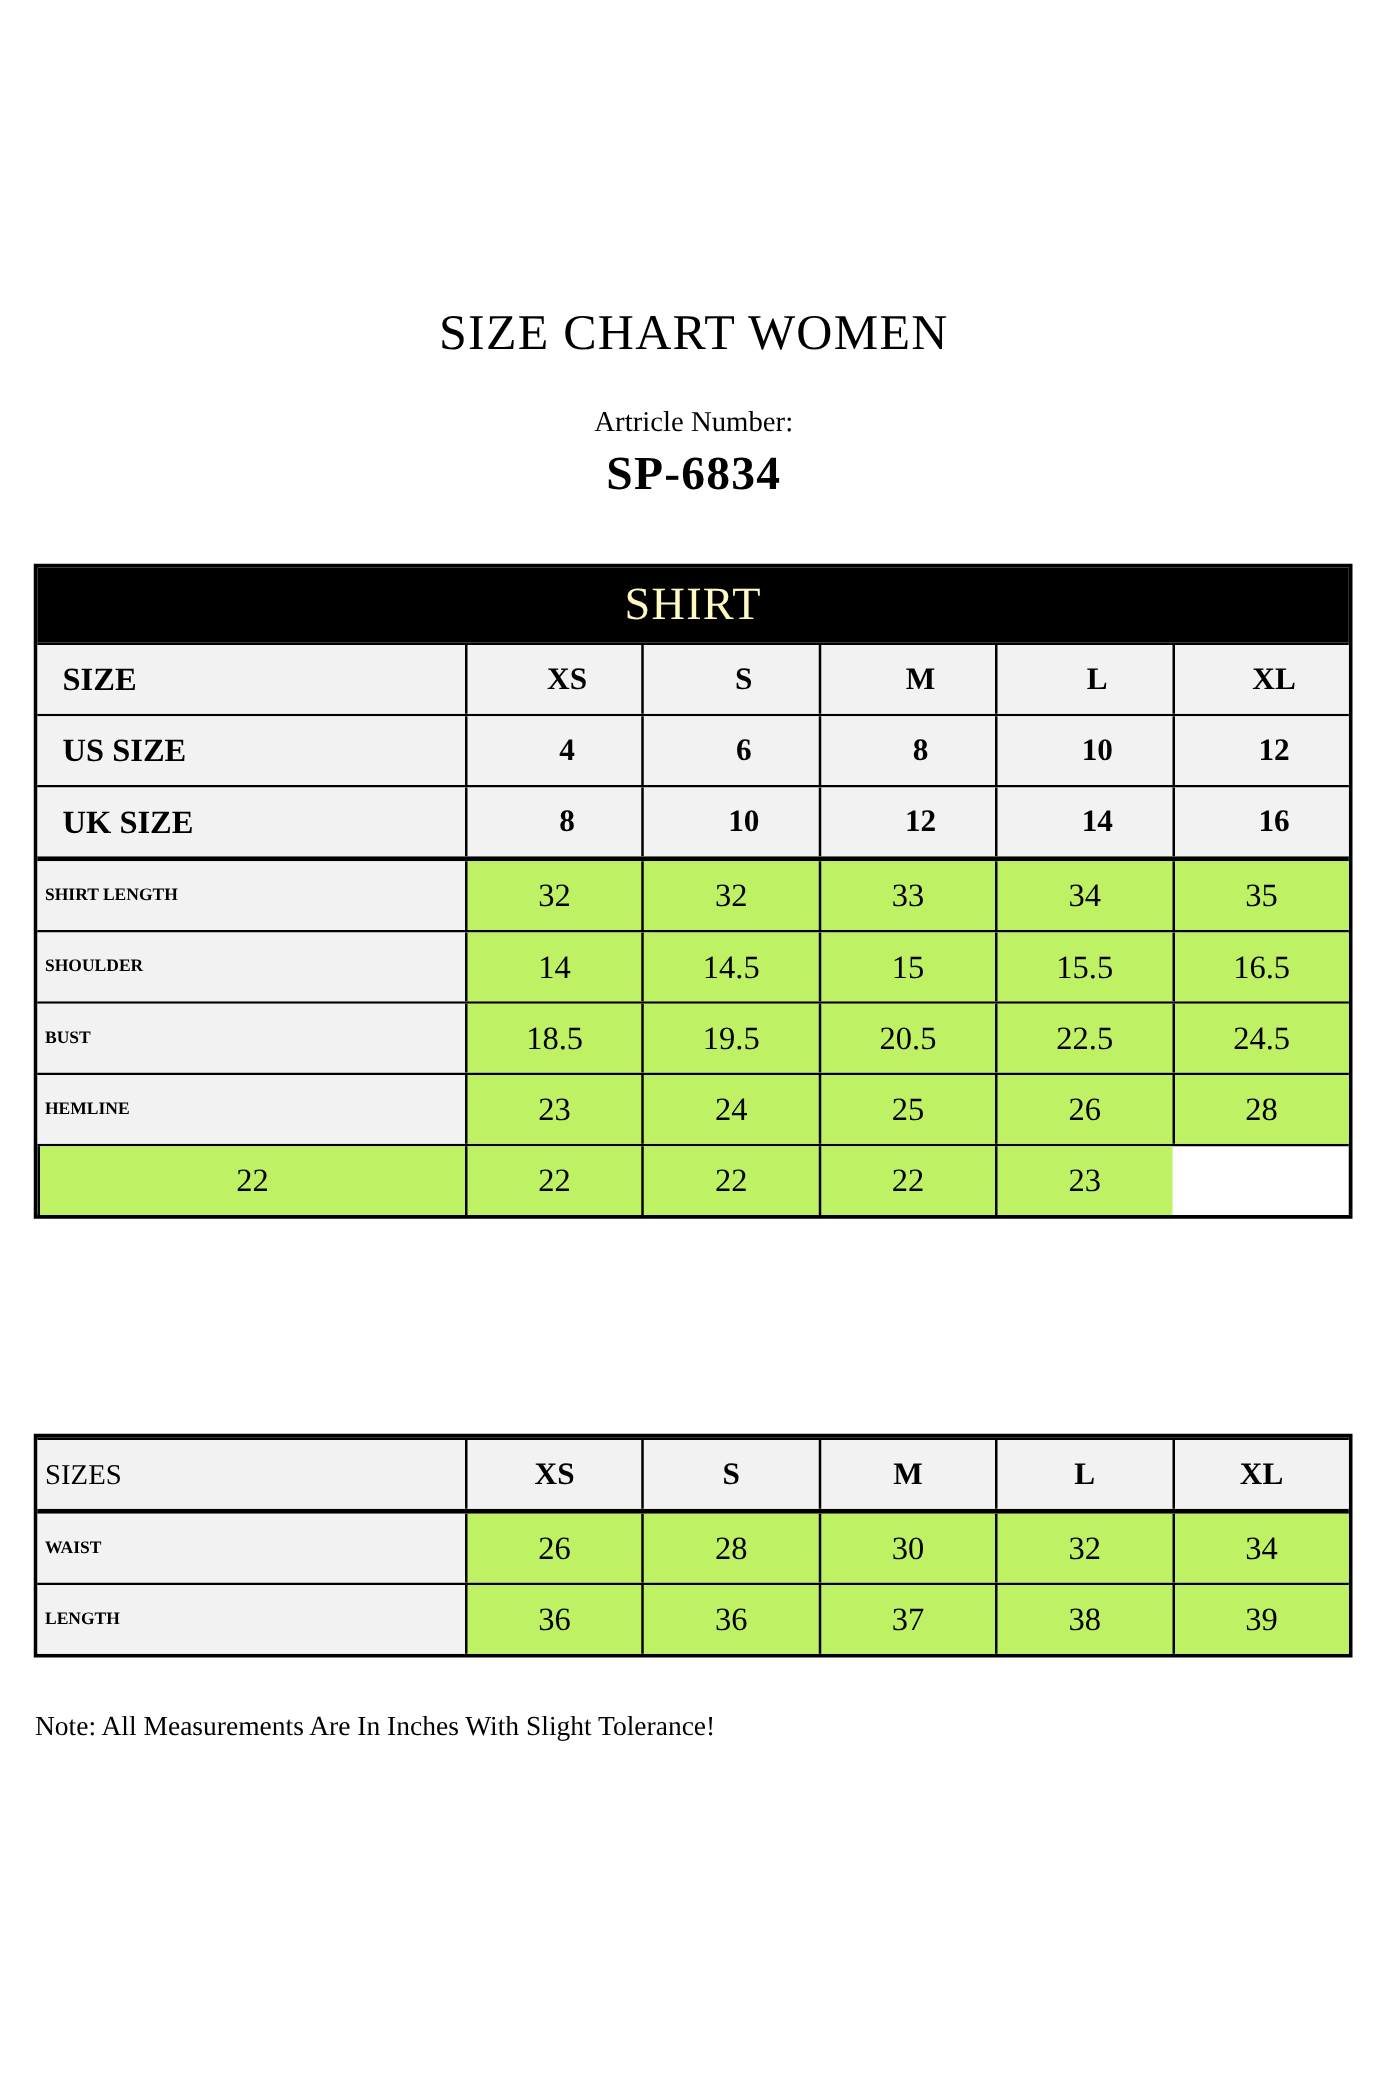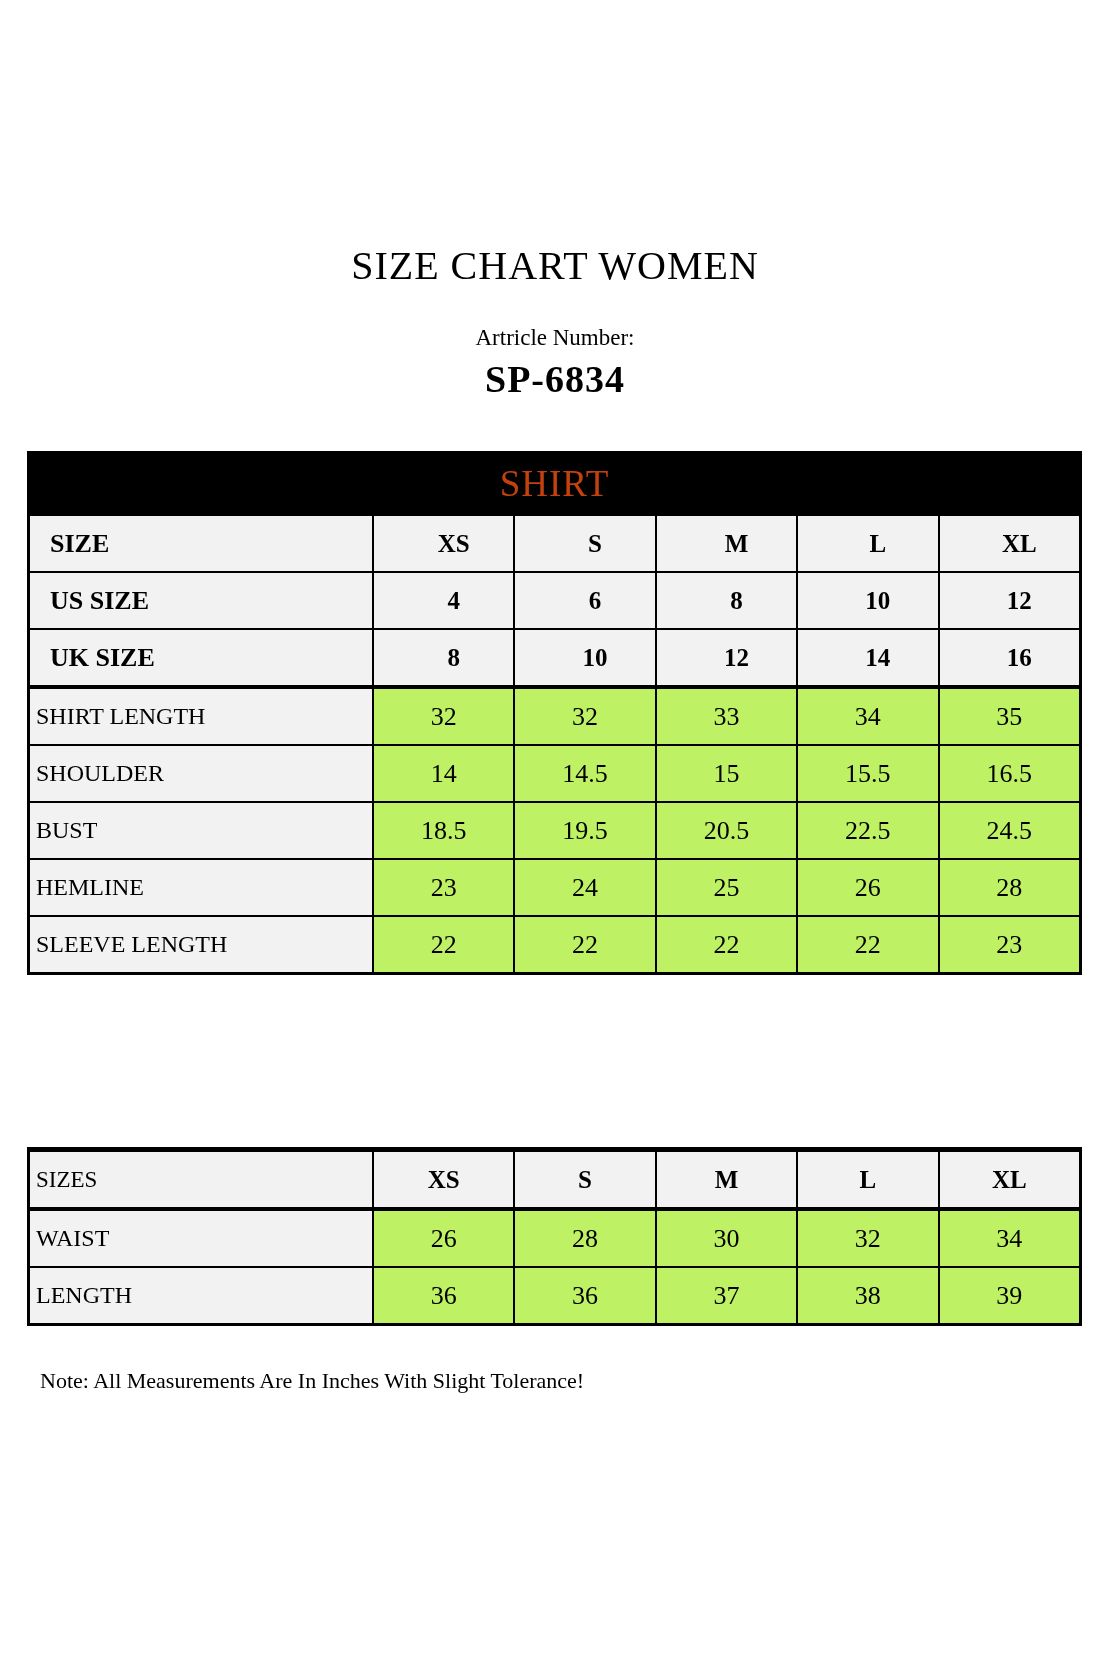--- a/index.html
+++ b/index.html
@@ -18,21 +18,21 @@
   .article-number{
     margin-top:6px;text-align:center;font-size:38px;font-weight:700;letter-spacing:1px;
   }
   .size-table{
     width:1049px;margin-left:27px;border:3px solid #000;
     background:#ffffff;
   }
   .size-table.shirt{margin-top:50px;}
   .size-table.trouser{margin-top:172px;}
   .band{
-    background:#000000;color:#c2410c;text-align:center;
+    background:#000000;color:#fef9c3;text-align:center;
     height:60px;line-height:60px;font-size:37px;letter-spacing:1px;
   }
   .trow{
     display:grid;
     grid-template-columns:32.6% 13.48% 13.48% 13.48% 13.48% 1fr;
     border-top:2px solid #000;
   }
   .trow.thick{border-top:4px solid #000;}
   .cell{
     min-height:55px;display:flex;align-items:center;box-sizing:border-box;
@@ -43,23 +43,23 @@
   .cell.val{
     justify-content:center;border-left:2px solid #000;background:#bef264;
     font-size:26px;
   }
   .trow.size-header .cell{background:#f2f2f2;font-weight:700;padding-left:20px;}
   .trow.size-header .cell.label{font-size:26px;}
   .trow.size-header .cell.val{font-size:25px;}
   .trow.size-header-plain .cell{background:#f2f2f2;}
   .trow.size-header-plain .cell.label{font-size:23px;font-weight:400;}
   .trow.size-header-plain .cell.val{font-size:25px;font-weight:700;}
-  .trow.measure .cell.label{font-size:24px;font-weight:400;}
+  .trow.measure .cell.label{font-size:14px;font-weight:700;}
   .note{
-    margin:42px 0 0 40px;font-size:22px;
+    margin:42px 0 0 28px;font-size:22px;
   }
 </style>
 </head>
 <body>
 
 <h1 class="page-title">SIZE CHART WOMEN</h1>
 <div class="article-label">Artricle Number:</div>
 <div class="article-number">SP-6834</div>
 
 <div class="size-table shirt">
@@ -115,21 +115,20 @@
       </div>
       <div class="trow measure">
         <div class="cell label">HEMLINE</div>
         <div class="cell val">23</div>
         <div class="cell val">24</div>
         <div class="cell val">25</div>
         <div class="cell val">26</div>
         <div class="cell val">28</div>
       </div>
       <div class="trow measure">
-        <div class="cell label">SLEEVE LENGTH</div>
         <div class="cell val">22</div>
         <div class="cell val">22</div>
         <div class="cell val">22</div>
         <div class="cell val">22</div>
         <div class="cell val">23</div>
       </div>
     </div>
 </div>
 
 <div class="size-table trouser">

